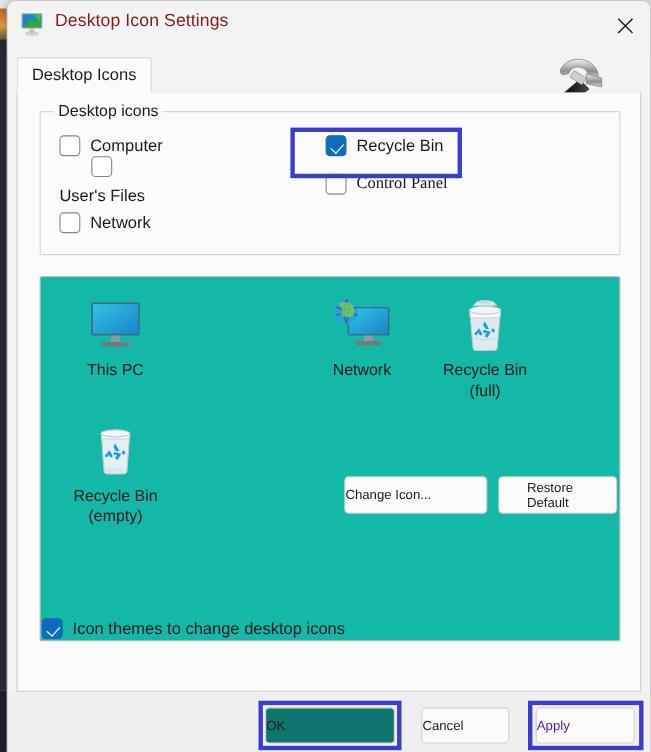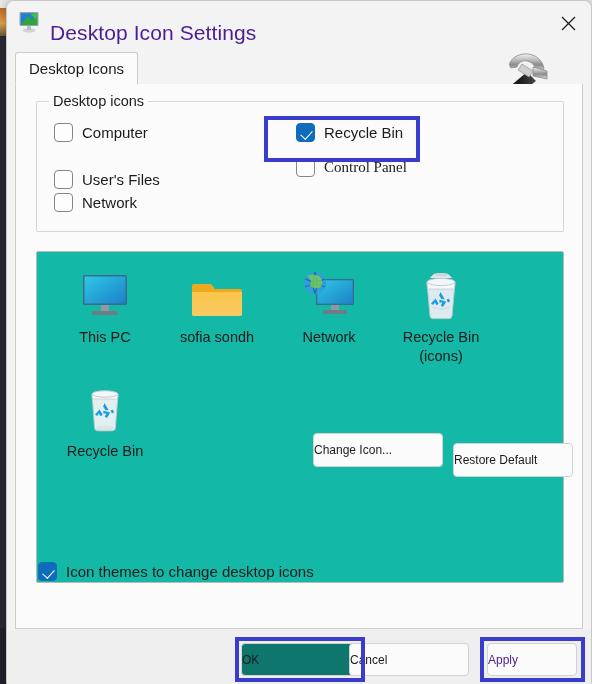--- a/index.html
+++ b/index.html
@@ -43,22 +43,22 @@
   
   #titlebar {
     position: absolute; left: 0; top: 0; width: 584px; height: 45px;
     background: #f3f3f3;
     border-top-left-radius: 8px; border-top-right-radius: 8px;
   }
   #title-icon {
     position: absolute; left: 11px; top: 10px; width: 24px; height: 22px;
   }
   #title-text {
-    position: absolute; left: 43px; top: 20px;
-    font-size: 21px; color: #4c1d95; letter-spacing: .1px;
+    position: absolute; left: 43px; top: 10px;
+    font-size: 16px; color: #7f1d1d; letter-spacing: .1px;
   }
   #close-btn {
     position: absolute; right: 0px; top: 0px; width: 46px; height: 45px;
     display: flex; align-items: center; justify-content: center;
     cursor: default;
   }
   #close-btn svg { display:block; }
 
   
   #tabstrip {
@@ -160,31 +160,31 @@
     border-radius: 4px;
     font-size: 12px; color: #1b1b1b;
     display: flex; align-items: center; justify-content: flex-start;
     cursor: default;
     font-family: "Liberation Sans", sans-serif;
   }
   .btn.disabled { color: #4c1d95; }
   .btn.default { background:#0f766e; }
 
   #btn-change-icon  { left: 297px; top: 349px; width: 130px; height: 34px; }
-  #btn-restore-default { left: 437px; top: 359px; width: 120px; height: 34px; }
+  #btn-restore-default { left: 437px; top: 349px; width: 108px; height: 34px; padding-left: 25px; }
 
   #allow-themes-row { position: absolute; left: 22px; top: 478px; }
 
   
   #footer {
     position: absolute; left: 0; top: 629px; width: 584px; height: 54px;
     background: #efefef;
   }
   #btn-ok     { left: 234px; top: 642px; width: 118px; height: 33px; }
-  #btn-cancel { left: 342px; top: 642px; width: 120px; height: 33px; }
+  #btn-cancel { left: 376px; top: 642px; width: 80px; height: 33px; }
   #btn-apply  { left: 480px; top: 642px; width: 90px;  height: 33px; }
 </style>
 </head>
 <body>
 
 <div id="backdrop">
   <div id="backdrop-dark"></div>
   <div id="backdrop-accent"></div>
   <div id="backdrop-bottom"></div>
 </div>
@@ -243,21 +243,21 @@
 
   <div id="tabpage">
 
     <div id="group-desktop-icons">
       <div id="group-legend">Desktop icons</div>
 
       <div class="cb-row" style="left:17px; top:21px;">
         <span class="cbox"></span>
         <span class="cb-label">Computer</span>
       </div>
-      <div class="cb-row" style="left:17px; top:68px;">
+      <div class="cb-row" style="left:17px; top:40px;flex-direction:column;">
         <span class="cbox"></span>
         <span class="cb-label">User's Files</span>
       </div>
       <div class="cb-row" style="left:17px; top:91px;">
         <span class="cbox"></span>
         <span class="cb-label">Network</span>
       </div>
 
       <div class="cb-row" style="left:259px; top:21px;">
         <span class="cbox checked"></span>
@@ -282,35 +282,20 @@
             </defs>
             <rect x="5" y="3" width="44" height="30" rx="1.5" fill="#3b6a8a"></rect>
             <rect x="6.5" y="4.5" width="41" height="27" fill="url(#scr)"></rect>
             <rect x="23" y="33" width="8" height="6" fill="#8d99a3"></rect>
             <rect x="14" y="39" width="26" height="4" rx="1.6" fill="#6f7c86"></rect>
           </svg>
         </div>
         <div class="prev-label">This PC</div>
       </div>
 
-      <div class="prev-item" style="left:124px; top:14px;">
-        <div class="prev-glyph">
-          <svg width="52" height="44" viewBox="0 0 52 44">
-            <defs>
-              <linearGradient id="fld" x1="0" y1="0" x2="0" y2="1">
-                <stop offset="0" stop-color="#fbc64a"></stop>
-                <stop offset="1" stop-color="#f7ca63"></stop>
-              </linearGradient>
-            </defs>
-            <path d="M3 6 h17 l4 5 h25 a2 2 0 0 1 2 2 v23 a2 2 0 0 1 -2 2 H3 a2 2 0 0 1 -2 -2 V8 a2 2 0 0 1 2 -2 z" fill="#eda91f"></path>
-            <path d="M1 14 h50 v22 a2 2 0 0 1 -2 2 H3 a2 2 0 0 1 -2 -2 z" fill="url(#fld)"></path>
-          </svg>
-        </div>
-        <div class="prev-label">sofia sondh</div>
-      </div>
 
       <div class="prev-item" style="left:236px; top:14px;">
         <div class="prev-glyph">
           <svg width="58" height="52" viewBox="0 0 58 52">
             <defs>
               <linearGradient id="scr2" x1="0" y1="0" x2="1" y2="1">
                 <stop offset="0" stop-color="#2fc6e6"></stop>
                 <stop offset="1" stop-color="#1b82c8"></stop>
               </linearGradient>
             </defs>
@@ -338,41 +323,42 @@
               <path d="M22.5 20 l4.2 7.2 h-3.3 l-2.2 -3.8 z"></path>
               <path d="M28.2 29.5 l-3.2 5.6 -2.3 -1.5 1.7 -3 -3.1 -0.2 0.1 -2.6 z"></path>
               <path d="M17.5 26.4 l3.2 5.4 -2.2 1.4 -1.7 -2.9 -1.6 2.7 -2.2 -1.4 z"></path>
               <path d="M30.6 26.4 l1.6 2.8 -2.2 1.3 -1.5 -2.7 z"></path>
             </g>
             <path d="M14 35 q9 4 18 0" stroke="#cfd8de" stroke-width="1" fill="none"></path>
           </svg>
         </div>
         <div class="prev-label">
           <div>Recycle Bin</div>
-          <div>(icons)</div>
+          <div>(full)</div>
         </div>
       </div>
 
       <div class="prev-item" style="left:12px; top:128px;">
         <div class="prev-glyph">
           <svg width="46" height="50" viewBox="0 0 46 50">
             <path d="M10 8 h26 l-2.6 34 a3 3 0 0 1 -3 2.8 H15.6 a3 3 0 0 1 -3 -2.8 z" fill="#eef3f7" opacity="0.95" stroke="#c3ccd3" stroke-width="1"></path>
             <path d="M10 8 h26 l-0.5 5 H10.5 z" fill="#f8fbfd" stroke="#c3ccd3" stroke-width="0.8"></path>
             <ellipse cx="23" cy="8" rx="13" ry="3.2" fill="#f4f8fb" stroke="#c3ccd3" stroke-width="1"></ellipse>
             <g fill="#1e9bdc">
               <path d="M22.5 17 l4.2 7.2 h-3.3 l-2.2 -3.8 z"></path>
               <path d="M28.2 26.5 l-3.2 5.6 -2.3 -1.5 1.7 -3 -3.1 -0.2 0.1 -2.6 z"></path>
               <path d="M17.5 23.4 l3.2 5.4 -2.2 1.4 -1.7 -2.9 -1.6 2.7 -2.2 -1.4 z"></path>
               <path d="M30.6 23.4 l1.6 2.8 -2.2 1.3 -1.5 -2.7 z"></path>
             </g>
             <ellipse cx="23" cy="42" rx="10" ry="2.6" fill="#dde5ea"></ellipse>
           </svg>
         </div>
         <div class="prev-label">
           <div>Recycle Bin</div>
+          <div>(empty)</div>
         </div>
       </div>
     </div>
 
     <div class="btn" id="btn-change-icon">
       <span>Change Icon...</span>
     </div>
     <div class="btn" id="btn-restore-default">
       <span>Restore Default</span>
     </div>

